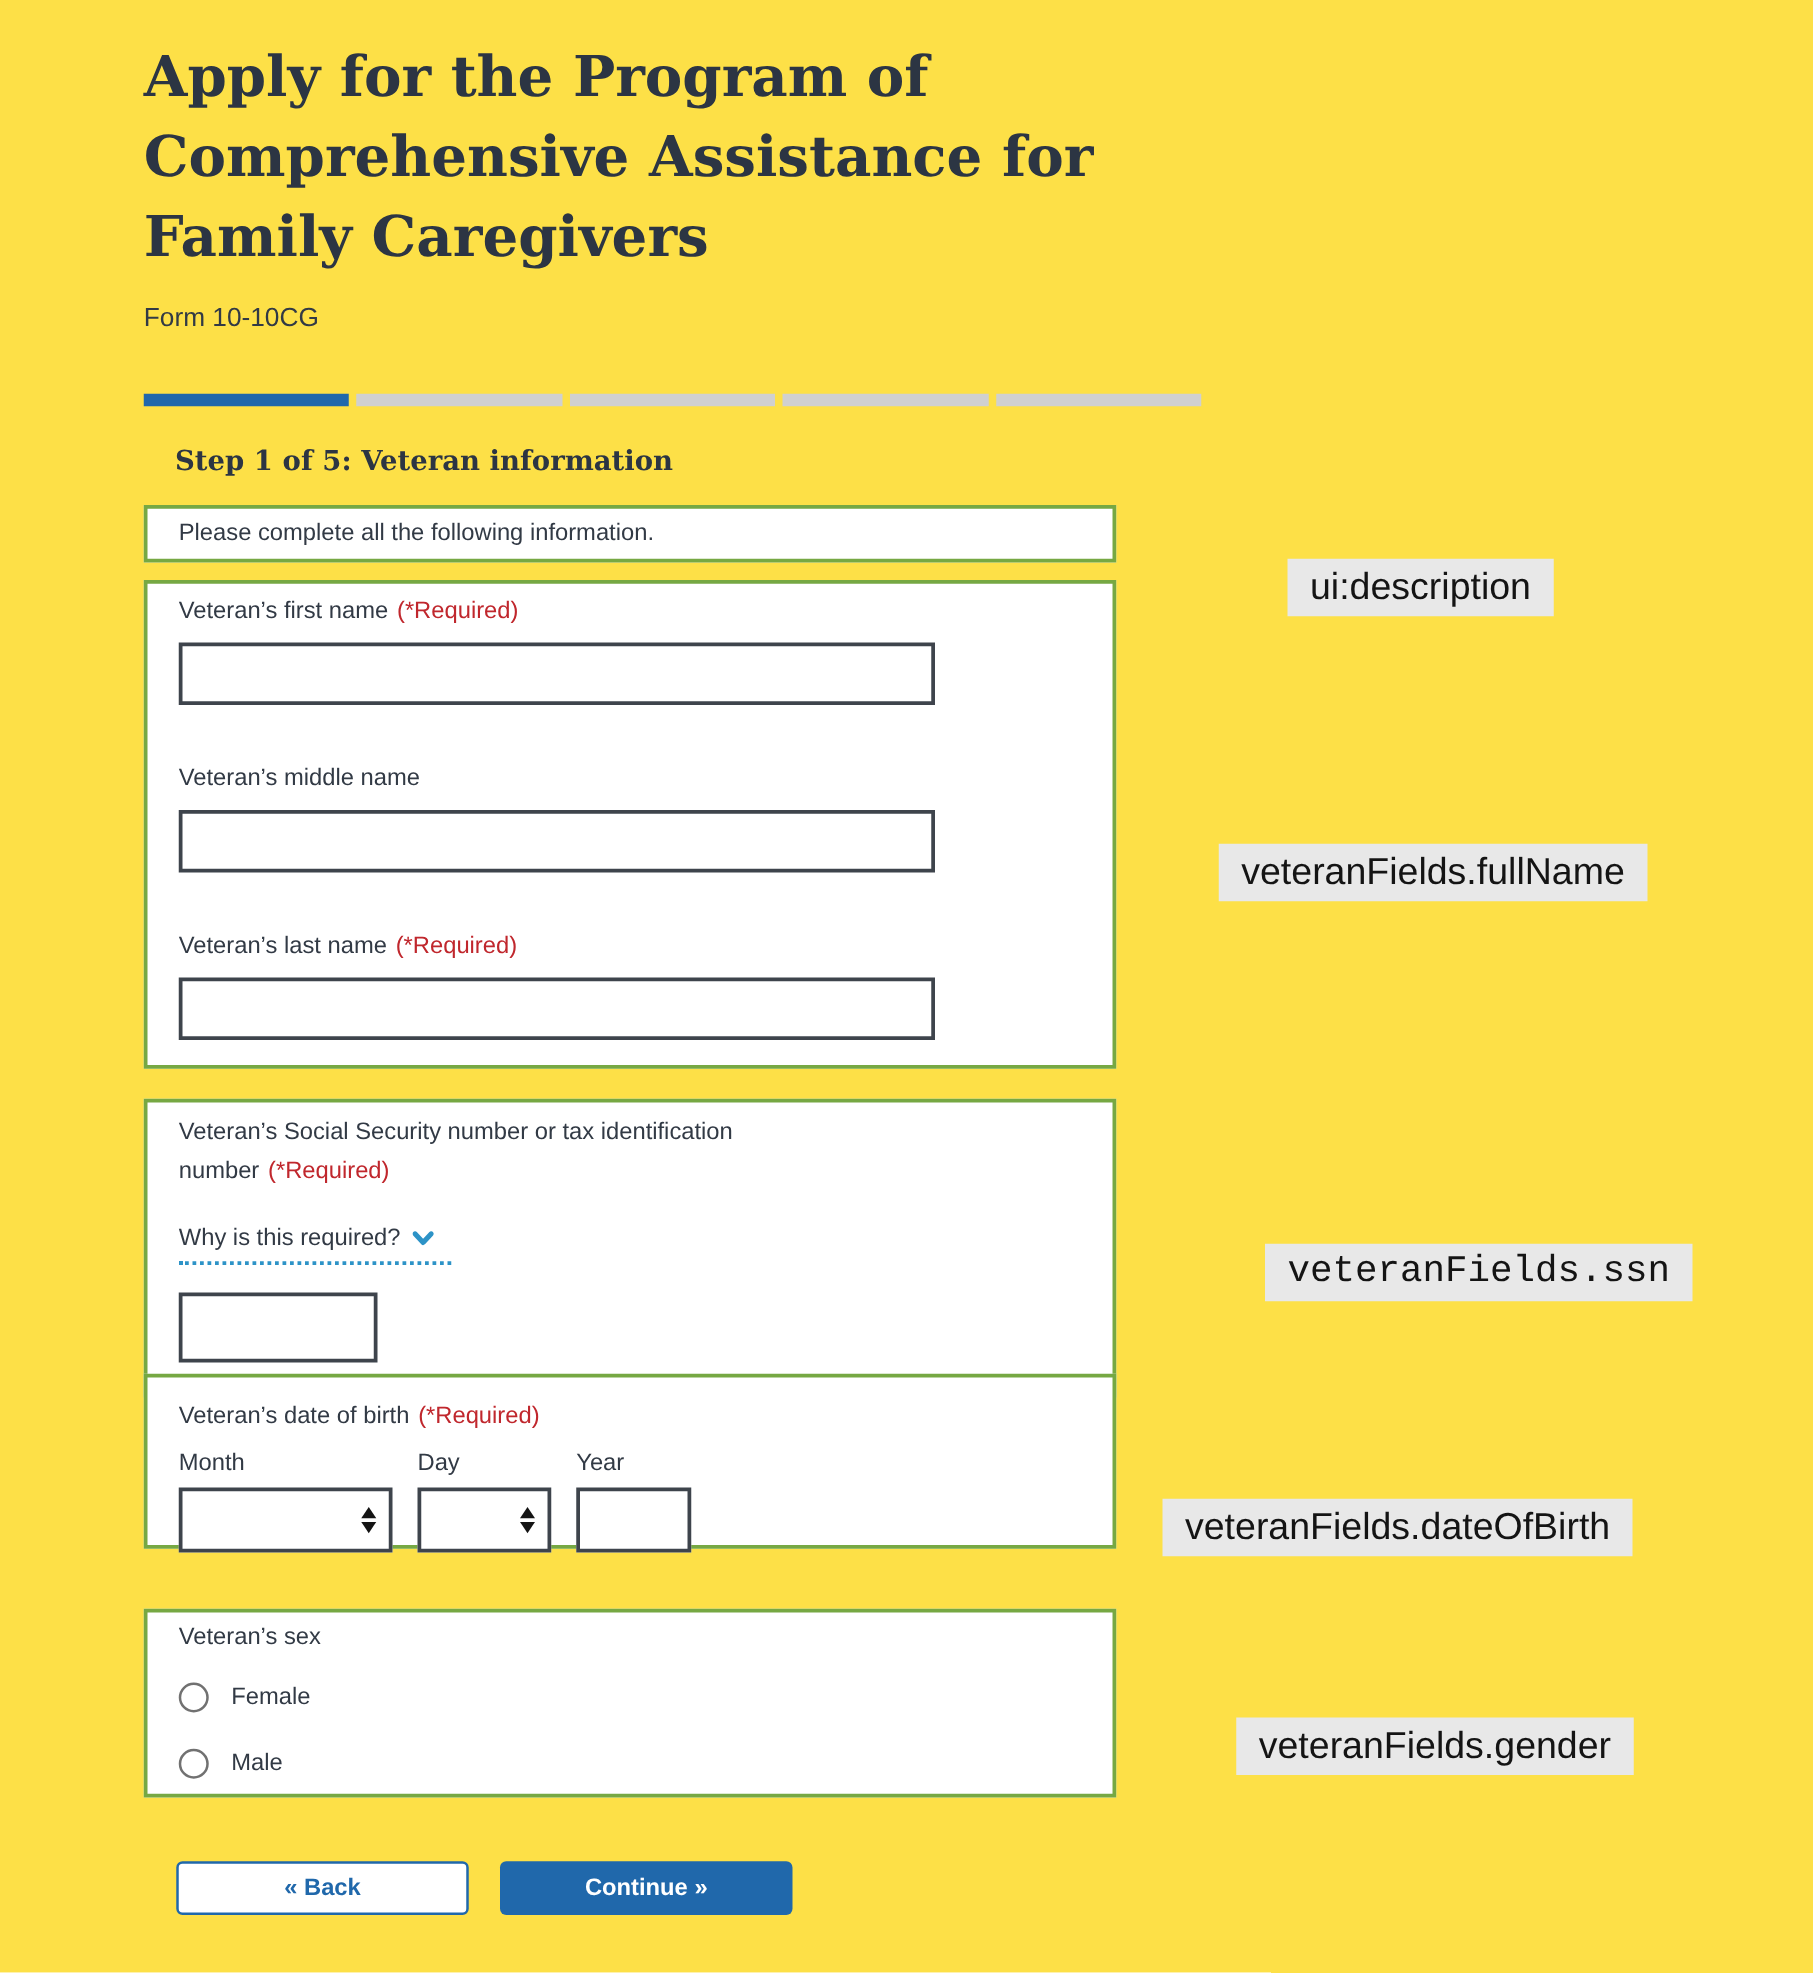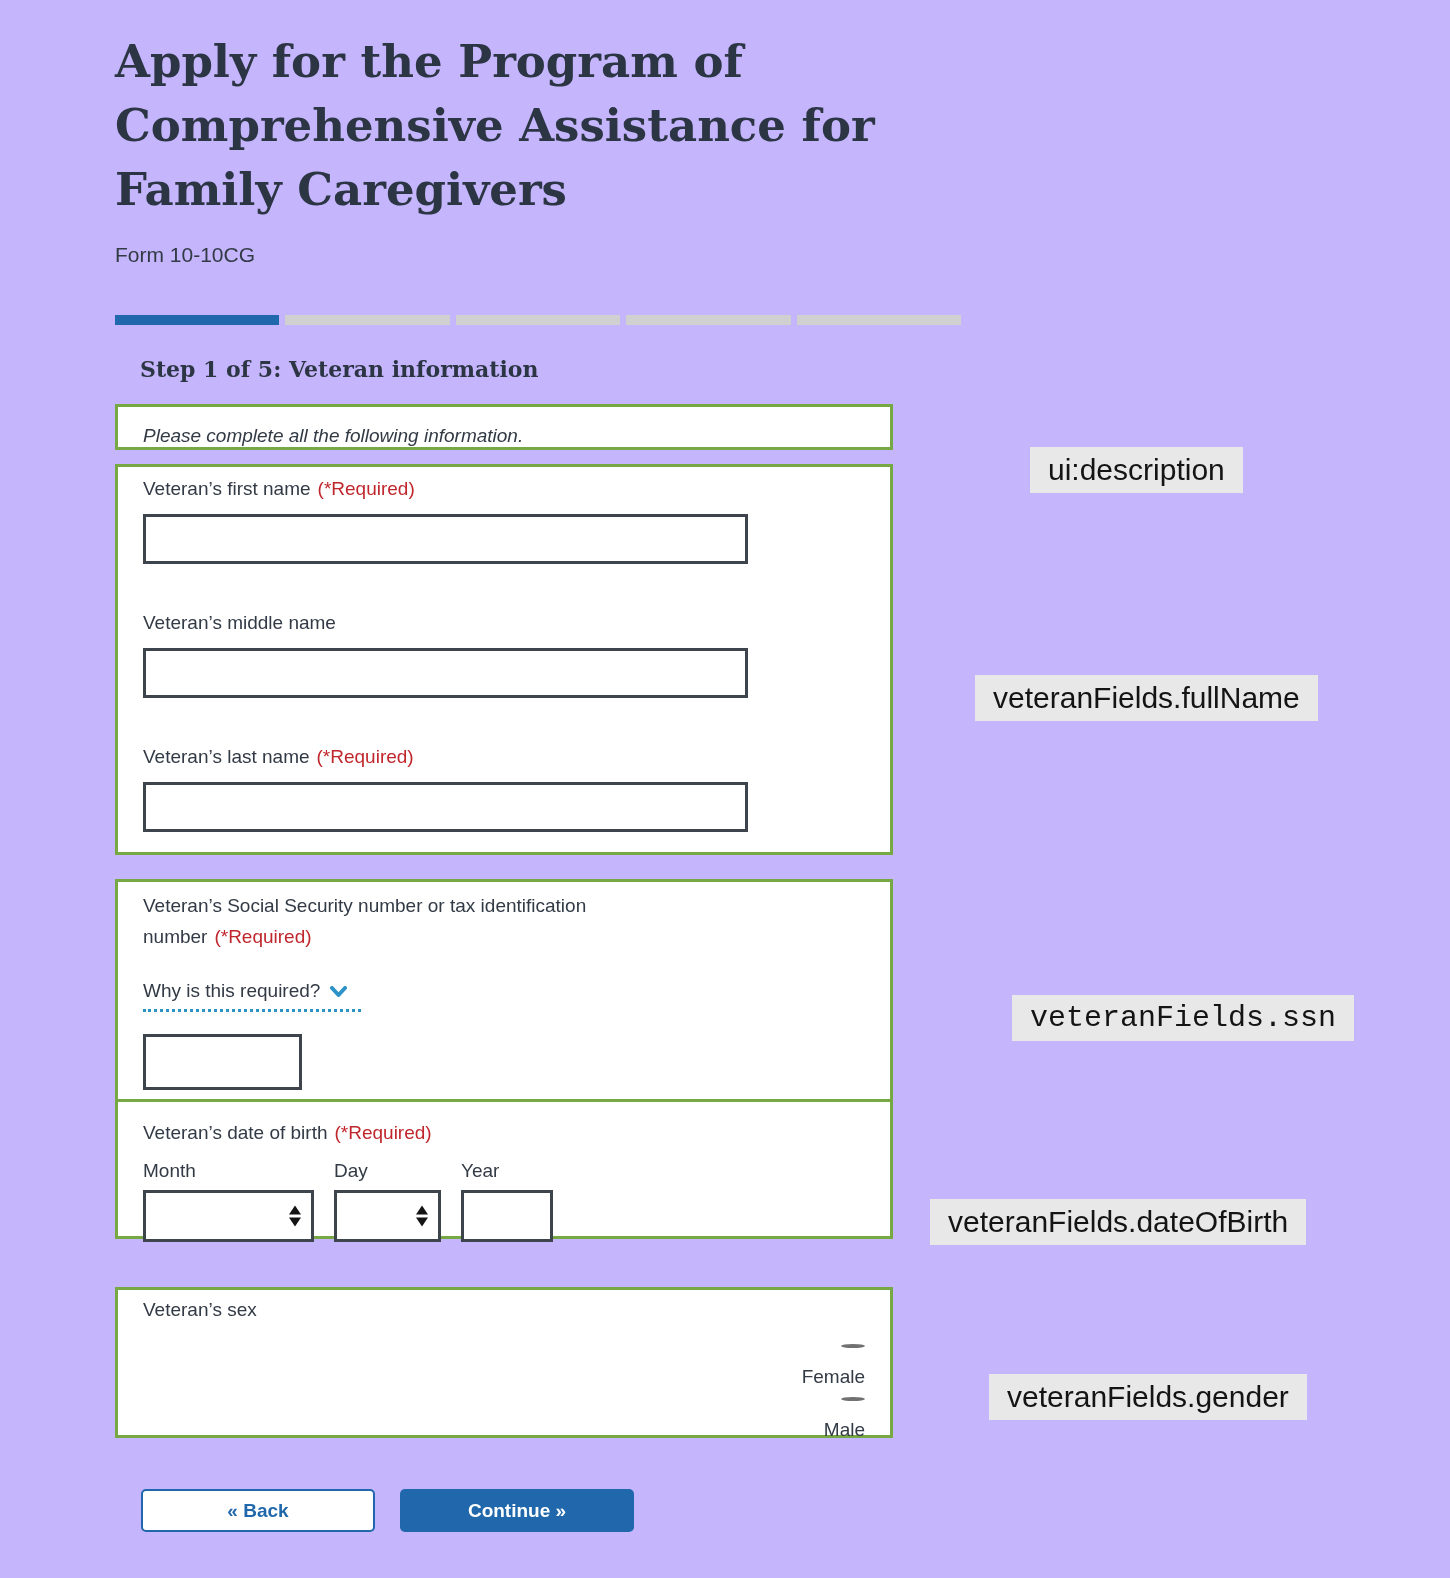--- a/index.html
+++ b/index.html
@@ -1,37 +1,37 @@
 <!DOCTYPE html>
 <html><head>
 <meta charset="utf-8">
 <style>
   html,body { margin:0; padding:0; background:#ffffff; }
   body { font-family:"Liberation Sans", sans-serif; color:#323a45; }
-  .page { position:relative; width:1450px; height:1578px; background:#c4b5fd; overflow:hidden; }
+  .page { position:relative; width:1450px; height:1578px; background:#fde047; overflow:hidden; }
 
   
   .title { position:absolute; left:115px; top:30px; width:900px;
            font-family:"DejaVu Serif", serif; font-weight:bold;
            font-size:45px; line-height:64px; color:#2c3543; }
   .form-number { position:absolute; left:115px; top:243px; font-size:21px; color:#323a45; }
 
   
   .progress { position:absolute; left:115px; top:315px; width:846px; height:10px; display:flex; gap:6px; }
   .progress .seg { flex:1; background:#d0d0d0; }
   .progress .seg.done { background:#2068ab; }
 
   .step-heading { position:absolute; left:140px; top:356px;
                   font-family:"DejaVu Serif", serif; font-weight:bold;
                   font-size:22px; color:#2c3543; }
 
   
   .gbox { position:absolute; left:115px; width:778px; border:3px solid #76a843;
           box-sizing:border-box; background:#ffffff; }
-  .desc-box { top:404px; height:46px; display:flex; align-items:flex-end; padding-left:25px; font-size:19px;font-style:italic; }
+  .desc-box { top:404px; height:46px; display:flex; align-items:center; padding-left:25px; font-size:19px; }
   .name-box { top:464px; height:391px; padding:11px 25px 0 25px; }
   .ssn-box  { top:879px; height:239px; padding:8px 29px 0 25px; }
   .dob-box  { top:1099px; height:140px; padding:20px 25px 0 25px; }
   .sex-box  { top:1287px; height:151px; padding:9px 25px 0 25px; }
 
   .field { margin-bottom:48px; }
   .field:last-child { margin-bottom:16px; }
   .field-label { font-size:19px; color:#323a45; }
   .required { color:#c0272d; margin-left:7px; }
 
@@ -57,21 +57,21 @@
   .spinner { position:absolute; right:10px; top:50%; width:12px; height:21px;
              transform:translateY(-50%); }
   .spinner::before { content:""; position:absolute; top:0; left:0;
              border-left:6px solid transparent; border-right:6px solid transparent;
              border-bottom:9px solid #141414; }
   .spinner::after { content:""; position:absolute; bottom:0; left:0;
              border-left:6px solid transparent; border-right:6px solid transparent;
              border-top:9px solid #141414; }
 
   
-  .radio-row { display:flex; align-items:flex-end; gap:18px; margin-top:23px; height:28px;flex-direction:column; }
+  .radio-row { display:flex; align-items:center; gap:18px; margin-top:23px; height:28px; }
   .radio-row + .radio-row { margin-top:25px; }
   .radio { appearance:none; -webkit-appearance:none; width:24px; height:24px; margin:0;
            border:2px solid #717171; border-radius:50%; background:#fff; cursor:pointer; }
   .radio-label { font-size:19px; cursor:pointer; }
 
   
   .btn { position:absolute; top:1489px; width:234px; height:43px; border-radius:5px;
          font-family:"Liberation Sans", sans-serif; font-weight:bold; font-size:19px; cursor:pointer; }
   .btn-back { left:141px; background:#fff; border:2px solid #2068ab; color:#2068ab; }
   .btn-continue { left:400px; background:#2068ab; border:none; color:#ffffff; }

